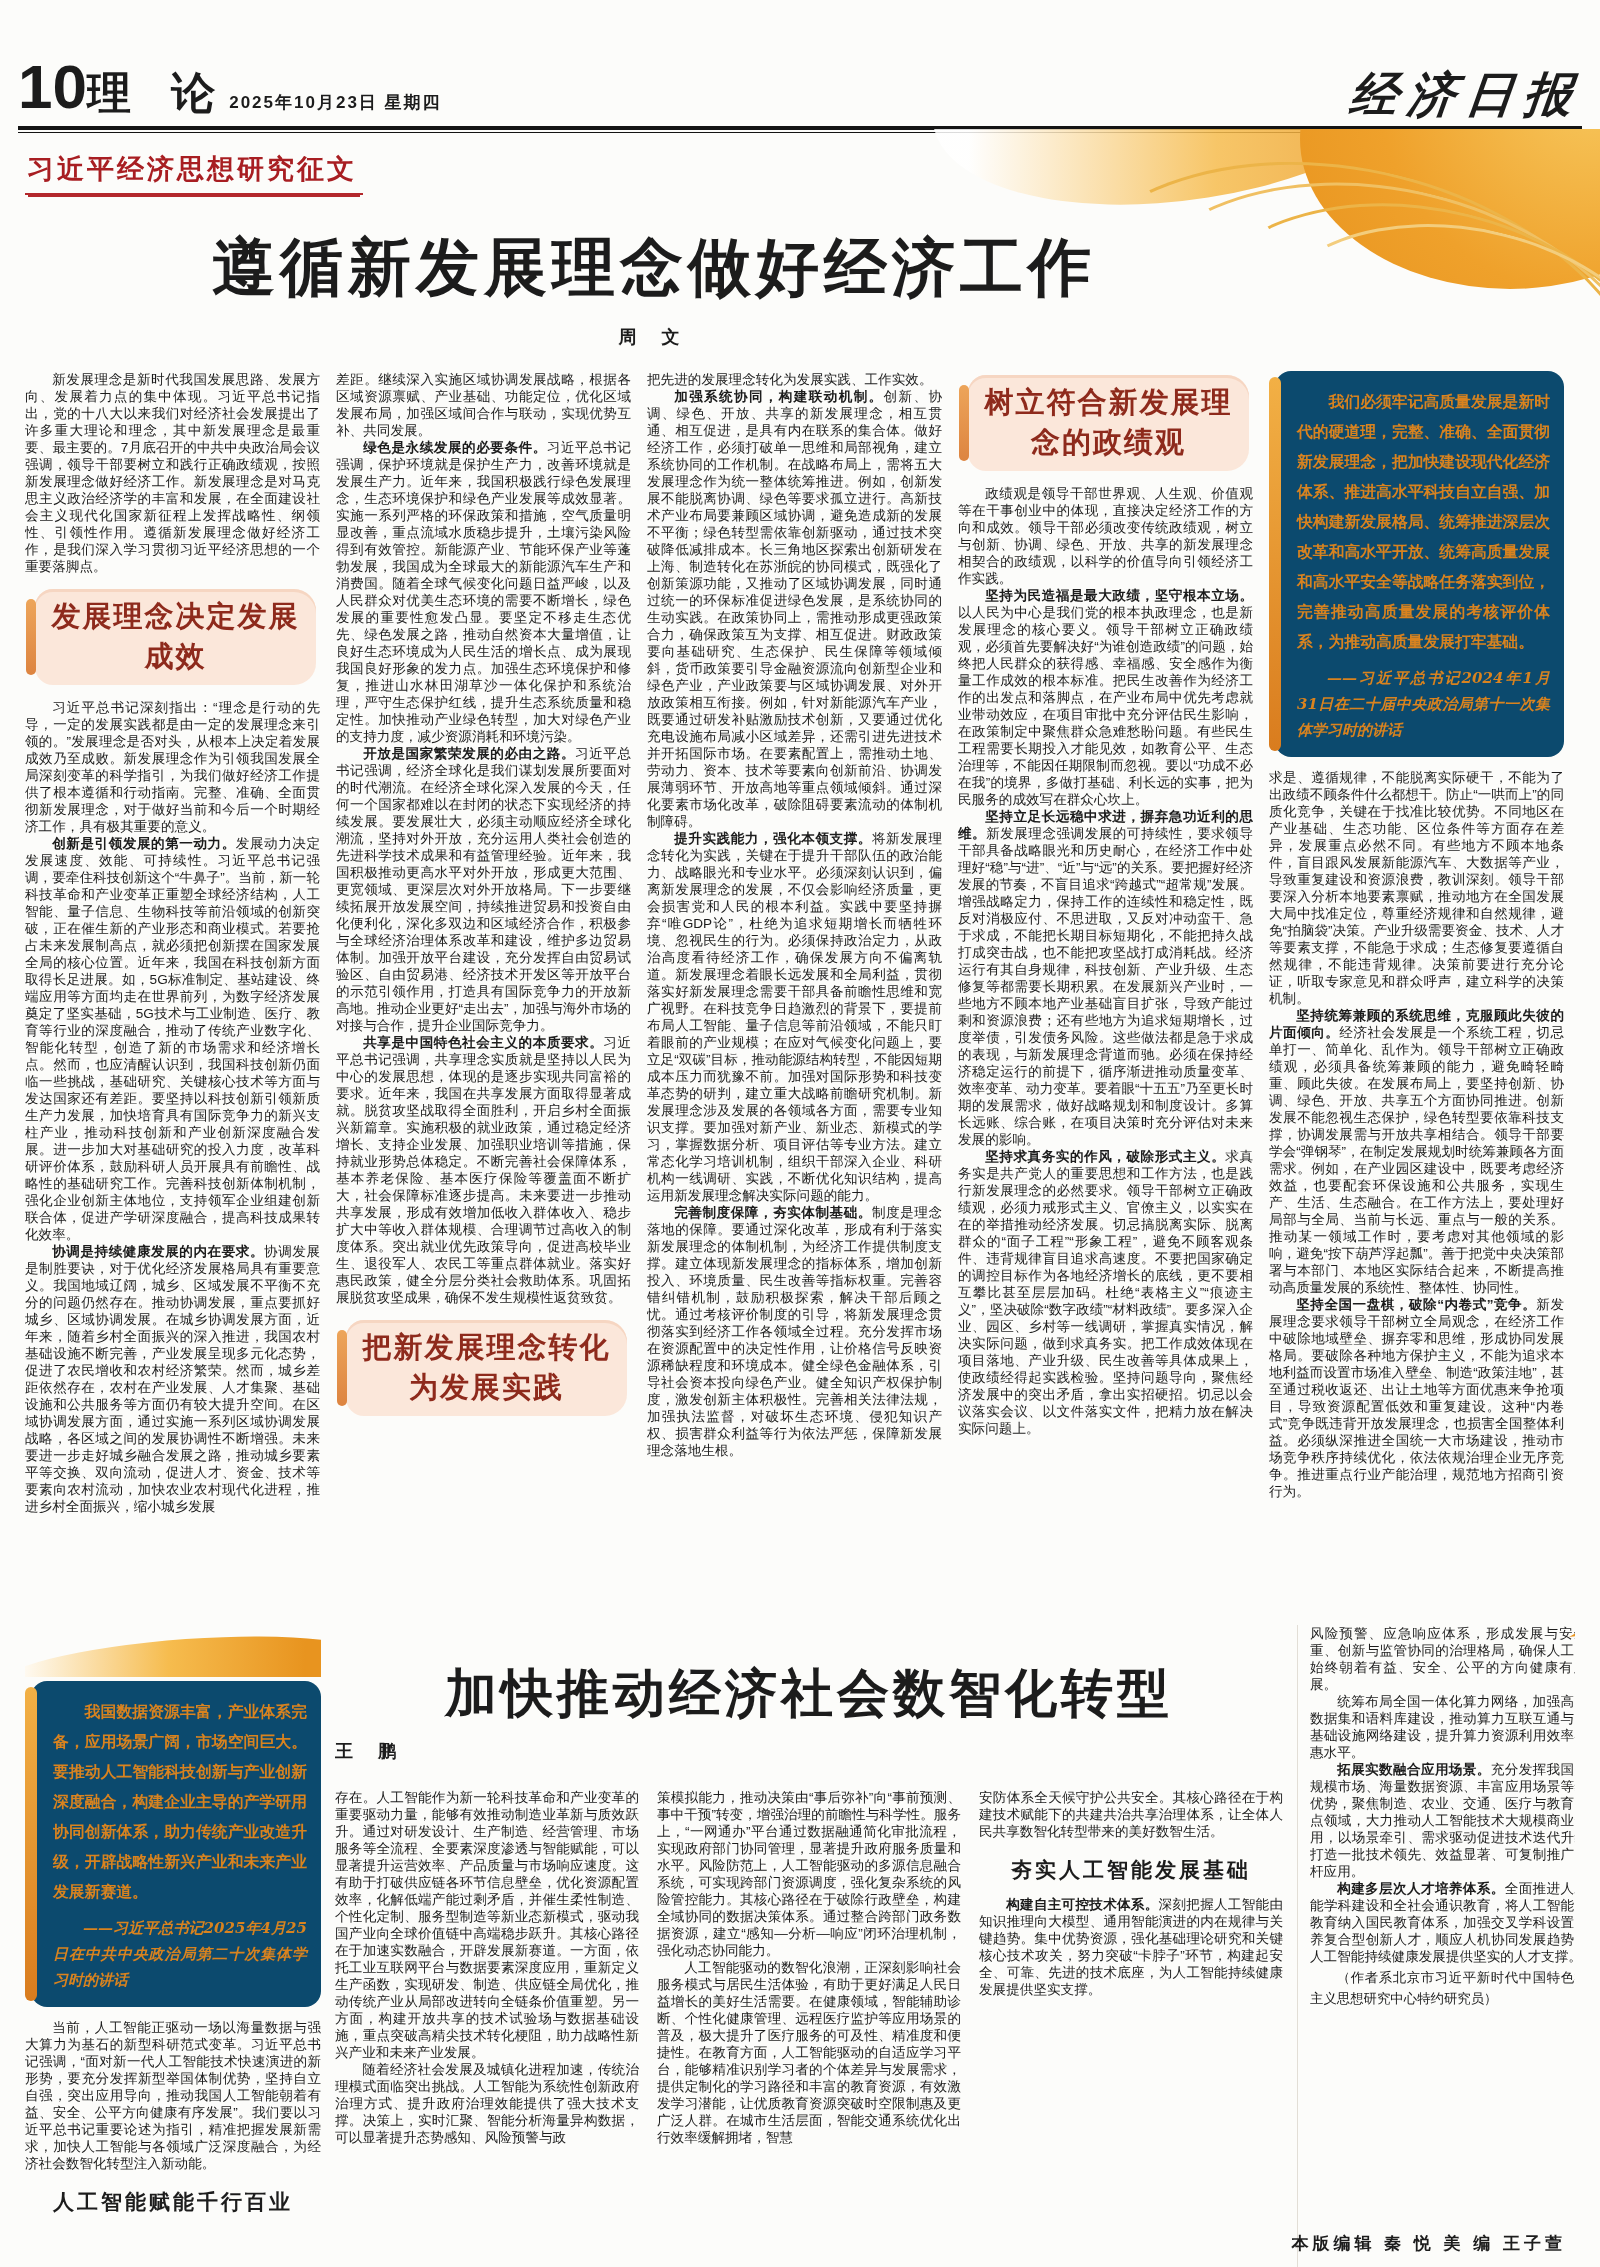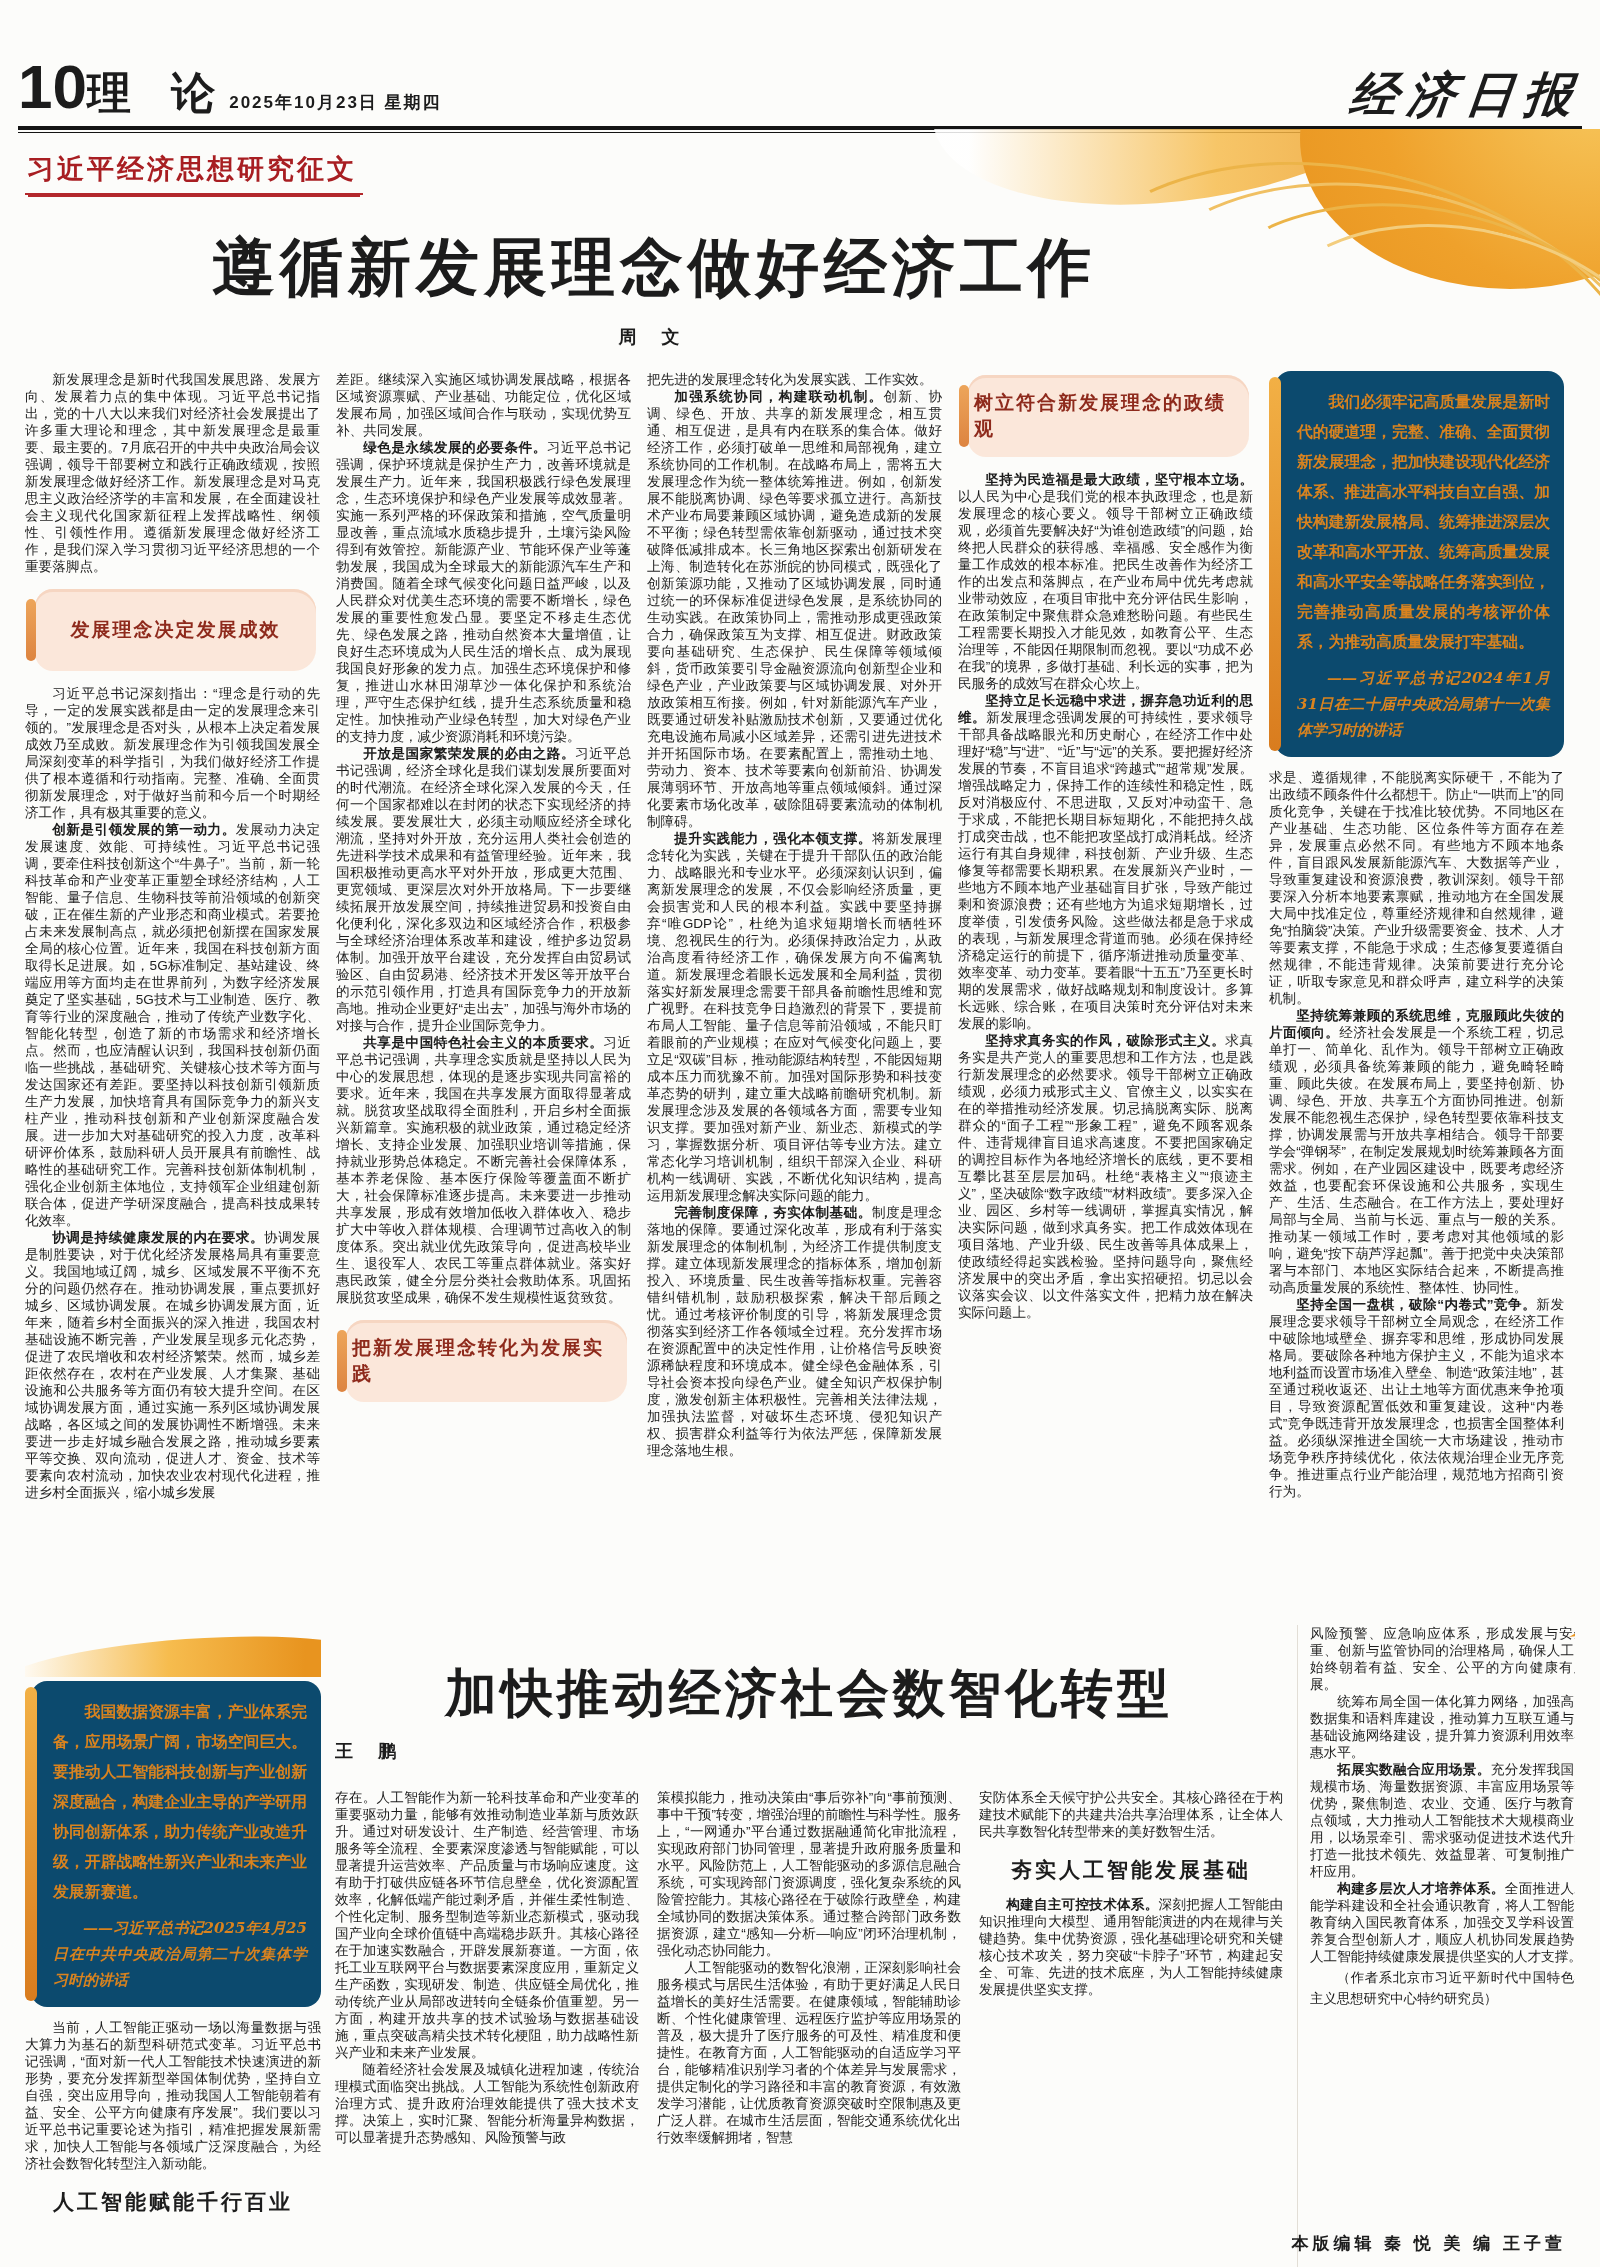--- a/index.html
+++ b/index.html
@@ -37,21 +37,21 @@
   .para{margin:0;font-size:13.6px;line-height:17px;text-align:justify;}
   .para.ind{text-indent:2em;}
   .para .lead{font-weight:900;}
   .note{font-family:"DejaVu Serif","Liberation Serif",serif;font-size:13.4px;line-height:21px;text-align:justify;text-indent:2em;margin:2px 0 0;}
   
   .pinkbox{position:relative;margin:14px 4px 14px 10px;background:#fbe7da;border-radius:18px 22px 22px 18px;
            min-height:82px;display:flex;align-items:center;justify-content:center;
            box-shadow:inset 0 3px 0 #f6d6c2;}
   .pinkbox::before{content:"";position:absolute;left:-9px;top:10px;bottom:10px;width:10px;border-radius:8px;
                    background:linear-gradient(#eda55a,#dd8440);}
-  .pinkbox .bt{font-size:19px;font-weight:900;color:#8e2a1c;letter-spacing:2px;text-align:left;padding:8px 6px;}
+  .pinkbox .bt{font-size:29px;font-weight:900;color:#8e2a1c;letter-spacing:2px;text-align:center;padding:8px 6px;}
   
   .qbox{position:relative;background:#0c4a6e;border-radius:16px;padding:16px 14px 14px 22px;margin:0 0 12px 6px;}
   .qbox::before{content:"";position:absolute;left:-6px;top:6px;bottom:6px;width:12px;border-radius:10px;
                 background:linear-gradient(#f2b045,#d97c1e);}
   .qtext{color:#d9831f;font-weight:700;font-size:15.8px;line-height:30px;text-indent:2em;text-align:justify;margin:0;}
   .qattr{color:#d9831f;font-weight:700;font-size:15px;line-height:26px;margin:8px 0 0;
          font-family:"DejaVu Serif","Liberation Serif",serif;font-style:italic;text-align:justify;text-indent:2em;}
   
   .bottom-section{position:relative;margin:26px 25px 0;display:flex;gap:14px;height:648px;overflow:hidden;}
   .bleft{width:296px;flex:0 0 296px;overflow:hidden;position:relative;}
@@ -124,20 +124,21 @@
       <p class="para"><span>把先进的发展理念转化为发展实践、工作实效。</span></p>
       <p class="para ind"><strong class="lead">加强系统协同，构建联动机制。</strong><span>创新、协调、绿色、开放、共享的新发展理念，相互贯通、相互促进，是具有内在联系的集合体。做好经济工作，必须打破单一思维和局部视角，建立系统协同的工作机制。在战略布局上，需将五大发展理念作为统一整体统筹推进。例如，创新发展不能脱离协调、绿色等要求孤立进行。高新技术产业布局要兼顾区域协调，避免造成新的发展不平衡；绿色转型需依靠创新驱动，通过技术突破降低减排成本。长三角地区探索出创新研发在上海、制造转化在苏浙皖的协同模式，既强化了创新策源功能，又推动了区域协调发展，同时通过统一的环保标准促进绿色发展，是系统协同的生动实践。在政策协同上，需推动形成更强政策合力，确保政策互为支撑、相互促进。财政政策要向基础研究、生态保护、民生保障等领域倾斜，货币政策要引导金融资源流向创新型企业和绿色产业，产业政策要与区域协调发展、对外开放政策相互衔接。例如，针对新能源汽车产业，既要通过研发补贴激励技术创新，又要通过优化充电设施布局减小区域差异，还需引进先进技术并开拓国际市场。在要素配置上，需推动土地、劳动力、资本、技术等要素向创新前沿、协调发展薄弱环节、开放高地等重点领域倾斜。通过深化要素市场化改革，破除阻碍要素流动的体制机制障碍。</span></p>
       <p class="para ind"><strong class="lead">提升实践能力，强化本领支撑。</strong><span>将新发展理念转化为实践，关键在于提升干部队伍的政治能力、战略眼光和专业水平。必须深刻认识到，偏离新发展理念的发展，不仅会影响经济质量，更会损害党和人民的根本利益。实践中要坚持摒弃“唯GDP论”，杜绝为追求短期增长而牺牲环境、忽视民生的行为。必须保持政治定力，从政治高度看待经济工作，确保发展方向不偏离轨道。新发展理念着眼长远发展和全局利益，贯彻落实好新发展理念需要干部具备前瞻性思维和宽广视野。在科技竞争日趋激烈的背景下，要提前布局人工智能、量子信息等前沿领域，不能只盯着眼前的产业规模；在应对气候变化问题上，要立足“双碳”目标，推动能源结构转型，不能因短期成本压力而犹豫不前。加强对国际形势和科技变革态势的研判，建立重大战略前瞻研究机制。新发展理念涉及发展的各领域各方面，需要专业知识支撑。要加强对新产业、新业态、新模式的学习，掌握数据分析、项目评估等专业方法。建立常态化学习培训机制，组织干部深入企业、科研机构一线调研、实践，不断优化知识结构，提高运用新发展理念解决实际问题的能力。</span></p>
       <p class="para ind"><strong class="lead">完善制度保障，夯实体制基础。</strong><span>制度是理念落地的保障。要通过深化改革，形成有利于落实新发展理念的体制机制，为经济工作提供制度支撑。建立体现新发展理念的指标体系，增加创新投入、环境质量、民生改善等指标权重。完善容错纠错机制，鼓励积极探索，解决干部后顾之忧。通过考核评价制度的引导，将新发展理念贯彻落实到经济工作各领域全过程。充分发挥市场在资源配置中的决定性作用，让价格信号反映资源稀缺程度和环境成本。健全绿色金融体系，引导社会资本投向绿色产业。健全知识产权保护制度，激发创新主体积极性。完善相关法律法规，加强执法监督，对破坏生态环境、侵犯知识产权、损害群众利益等行为依法严惩，保障新发展理念落地生根。</span></p>
     </div>
 
     <div class="tcol">
       <div class="pinkbox" style="margin-top:4px;">
           <span class="bt">树立符合新发展理念的政绩观</span>
         </div>
+      <p class="para ind"><span>政绩观是领导干部世界观、人生观、价值观等在干事创业中的体现，直接决定经济工作的方向和成效。领导干部必须改变传统政绩观，树立与创新、协调、绿色、开放、共享的新发展理念相契合的政绩观，以科学的价值导向引领经济工作实践。</span></p>
       <p class="para ind"><strong class="lead">坚持为民造福是最大政绩，坚守根本立场。</strong><span>以人民为中心是我们党的根本执政理念，也是新发展理念的核心要义。领导干部树立正确政绩观，必须首先要解决好“为谁创造政绩”的问题，始终把人民群众的获得感、幸福感、安全感作为衡量工作成效的根本标准。把民生改善作为经济工作的出发点和落脚点，在产业布局中优先考虑就业带动效应，在项目审批中充分评估民生影响，在政策制定中聚焦群众急难愁盼问题。有些民生工程需要长期投入才能见效，如教育公平、生态治理等，不能因任期限制而忽视。要以“功成不必在我”的境界，多做打基础、利长远的实事，把为民服务的成效写在群众心坎上。</span></p>
       <p class="para ind"><strong class="lead">坚持立足长远稳中求进，摒弃急功近利的思维。</strong><span>新发展理念强调发展的可持续性，要求领导干部具备战略眼光和历史耐心，在经济工作中处理好“稳”与“进”、“近”与“远”的关系。要把握好经济发展的节奏，不盲目追求“跨越式”“超常规”发展。增强战略定力，保持工作的连续性和稳定性，既反对消极应付、不思进取，又反对冲动蛮干、急于求成，不能把长期目标短期化，不能把持久战打成突击战，也不能把攻坚战打成消耗战。经济运行有其自身规律，科技创新、产业升级、生态修复等都需要长期积累。在发展新兴产业时，一些地方不顾本地产业基础盲目扩张，导致产能过剩和资源浪费；还有些地方为追求短期增长，过度举债，引发债务风险。这些做法都是急于求成的表现，与新发展理念背道而驰。必须在保持经济稳定运行的前提下，循序渐进推动质量变革、效率变革、动力变革。要着眼“十五五”乃至更长时期的发展需求，做好战略规划和制度设计。多算长远账、综合账，在项目决策时充分评估对未来发展的影响。</span></p>
       <p class="para ind"><strong class="lead">坚持求真务实的作风，破除形式主义。</strong><span>求真务实是共产党人的重要思想和工作方法，也是践行新发展理念的必然要求。领导干部树立正确政绩观，必须力戒形式主义、官僚主义，以实实在在的举措推动经济发展。切忌搞脱离实际、脱离群众的“面子工程”“形象工程”，避免不顾客观条件、违背规律盲目追求高速度。不要把国家确定的调控目标作为各地经济增长的底线，更不要相互攀比甚至层层加码。杜绝“表格主义”“痕迹主义”，坚决破除“数字政绩”“材料政绩”。要多深入企业、园区、乡村等一线调研，掌握真实情况，解决实际问题，做到求真务实。把工作成效体现在项目落地、产业升级、民生改善等具体成果上，使政绩经得起实践检验。坚持问题导向，聚焦经济发展中的突出矛盾，拿出实招硬招。切忌以会议落实会议、以文件落实文件，把精力放在解决实际问题上。</span></p>
 
     </div>
 
     <div class="tcol">
       <div class="qbox">
         <p class="qtext">我们必须牢记高质量发展是新时代的硬道理，完整、准确、全面贯彻新发展理念，把加快建设现代化经济体系、推进高水平科技自立自强、加快构建新发展格局、统筹推进深层次改革和高水平开放、统筹高质量发展和高水平安全等战略任务落实到位，完善推动高质量发展的考核评价体系，为推动高质量发展打牢基础。</p>
         <p class="qattr">——习近平总书记2024年1月31日在二十届中央政治局第十一次集体学习时的讲话</p>

